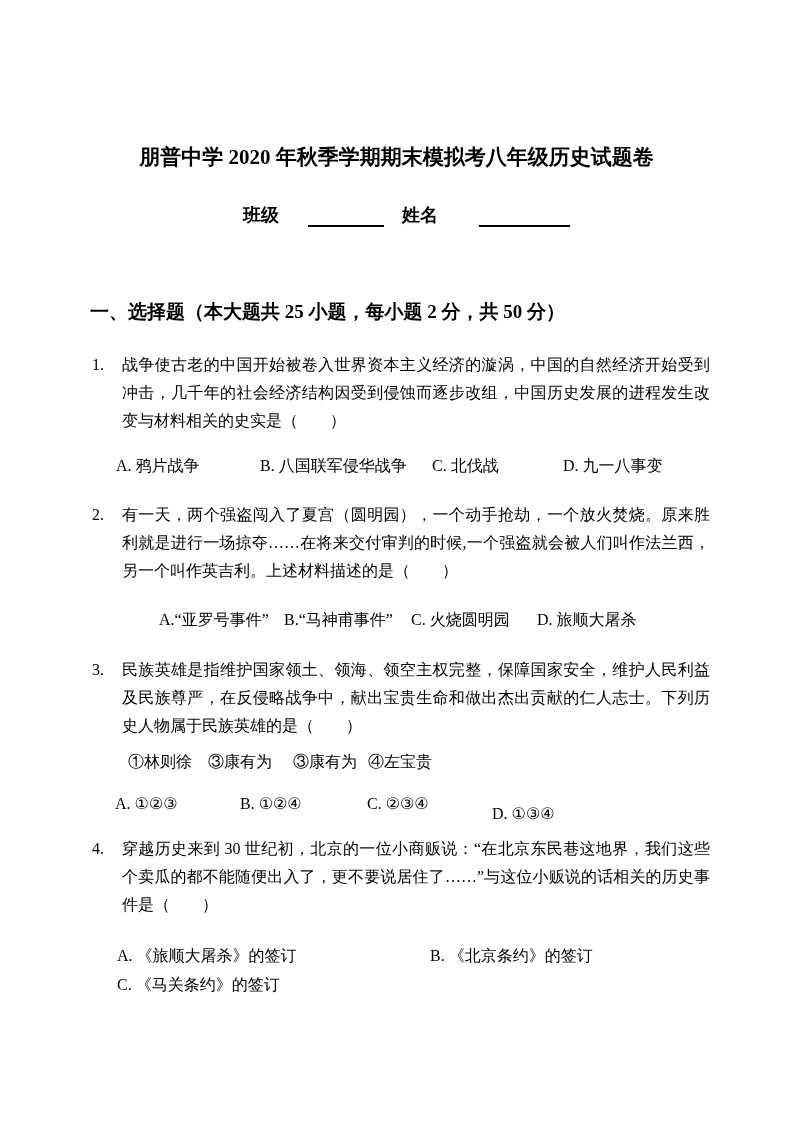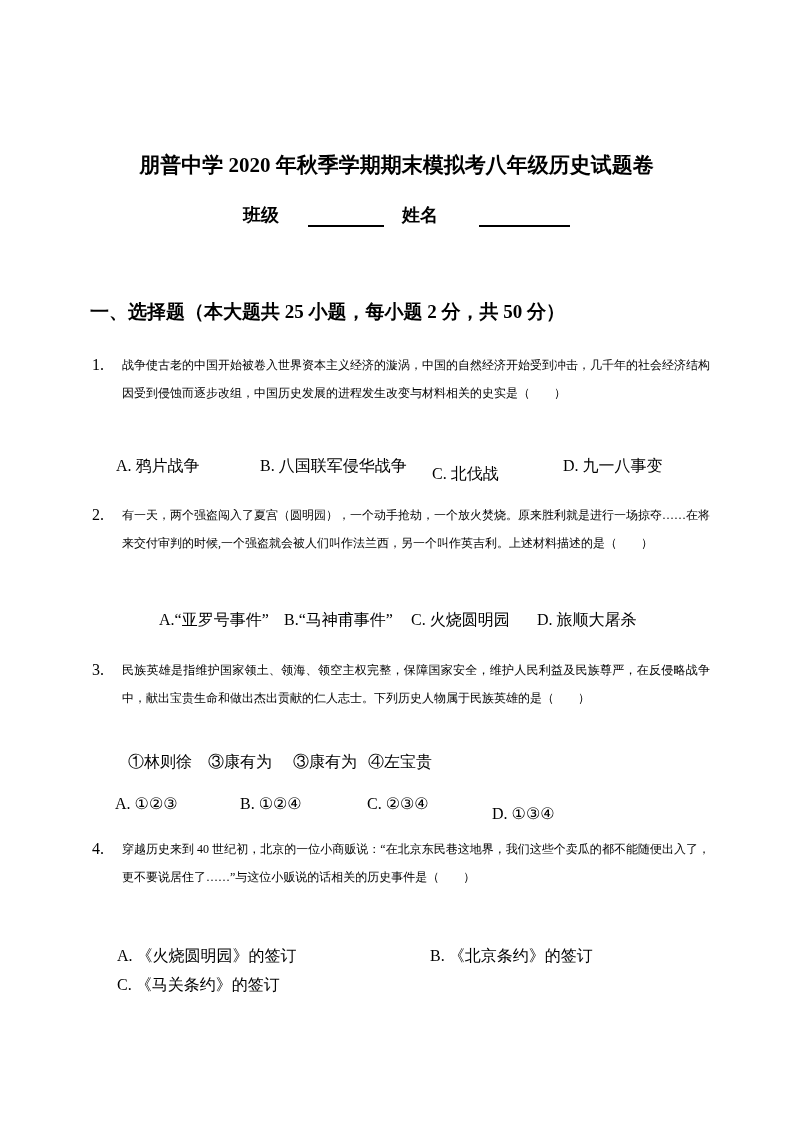--- a/index.html
+++ b/index.html
@@ -6,46 +6,46 @@
   .page {
     position:relative;
     width:793px; height:1122px;
     background:#ffffff;
     color:#000000;
     font-family:"Liberation Serif","DejaVu Serif",serif;
     overflow:hidden;
   }
   .title {
     position:absolute; top:138px; left:0; right:0;
-    margin:12px; text-align:center;
+    margin:4px; text-align:center;
     font-size:21px; font-weight:bold; line-height:30px;
   }
   .id-line { position:absolute; top:201px; left:0; width:100%; height:32px;
     font-size:18px; font-weight:bold; line-height:28px;padding-left:48px; }
   .class-label { position:absolute; left:243px; top:0; }
   .blank { position:absolute; top:0; height:24px; border-bottom:2px solid #000; }
   .blank-class { left:308px; width:76px; }
   .name-label { position:absolute; left:402px; top:0; }
   .blank-name { left:479px; width:91px; }
   .section-heading {
     position:absolute; top:297px; left:90px; margin:0;
     font-size:19px; font-weight:bold; line-height:30px;
   }
   .question { position:absolute; left:92px; width:618px; }
   .qnum { position:absolute; left:0; top:0; font-size:16px; line-height:28px; }
-  .qtext { margin-left:30px; font-size:12px; line-height:28px;
+  .qtext { margin-left:30px; font-size:16px; line-height:28px;
     text-align:justify; text-justify:inter-ideograph; }
   .q1 { top:351px; } .q2 { top:501px; } .q3 { top:656px; } .q4 { top:835px; }
   .optrow { position:absolute; left:0; width:100%; height:28px;
     font-size:16px; line-height:28px; }
   .optrow .opt { position:absolute; top:0; white-space:nowrap; }
   .q1-opts { top:452px; }
   .q1-opts .opt:nth-child(1){ left:116px; }
   .q1-opts .opt:nth-child(2){ left:260px; }
-  .q1-opts .opt:nth-child(3){ left:432px;margin-top:8px; }
+  .q1-opts .opt:nth-child(3){ left:432px; }
   .q1-opts .opt:nth-child(4){ left:563px; }
   .q2-opts { top:606px;margin-left:44px; }
   .q2-opts .opt:nth-child(1){ left:115px; }
   .q2-opts .opt:nth-child(2){ left:240px; }
   .q2-opts .opt:nth-child(3){ left:367px; }
   .q2-opts .opt:nth-child(4){ left:493px; }
   .q3-subs { top:748px; }
   .q3-subs .opt:nth-child(1){ left:128px; }
   .q3-subs .opt:nth-child(2){ left:208px; }
   .q3-subs .opt:nth-child(3){ left:293px; }
@@ -110,23 +110,23 @@
   </div>
   <div class="optrow q3-opts">
     <span class="opt">A. ①②③</span>
     <span class="opt">B. ①②④</span>
     <span class="opt">C. ②③④</span>
     <span class="opt">D. ①③④</span>
   </div>
 
   <div class="question q4">
     <span class="qnum">4.</span>
-    <div class="qtext">穿越历史来到 40 世纪初，北京的一位小商贩说：“在北京东民巷这地界，我们这些个卖瓜的都不能随便出入了，更不要说居住了……”与这位小贩说的话相关的历史事件是（　　）</div>
+    <div class="qtext">穿越历史来到 30 世纪初，北京的一位小商贩说：“在北京东民巷这地界，我们这些个卖瓜的都不能随便出入了，更不要说居住了……”与这位小贩说的话相关的历史事件是（　　）</div>
   </div>
   <div class="optrow q4-opts-1">
-    <span class="opt">A. 《火烧圆明园》的签订</span>
+    <span class="opt">A. 《旅顺大屠杀》的签订</span>
     <span class="opt">B. 《北京条约》的签订</span>
   </div>
   <div class="optrow q4-opts-2">
     <span class="opt">C. 《马关条约》的签订</span>
   </div>
 
 </div>
 
 </body></html>

